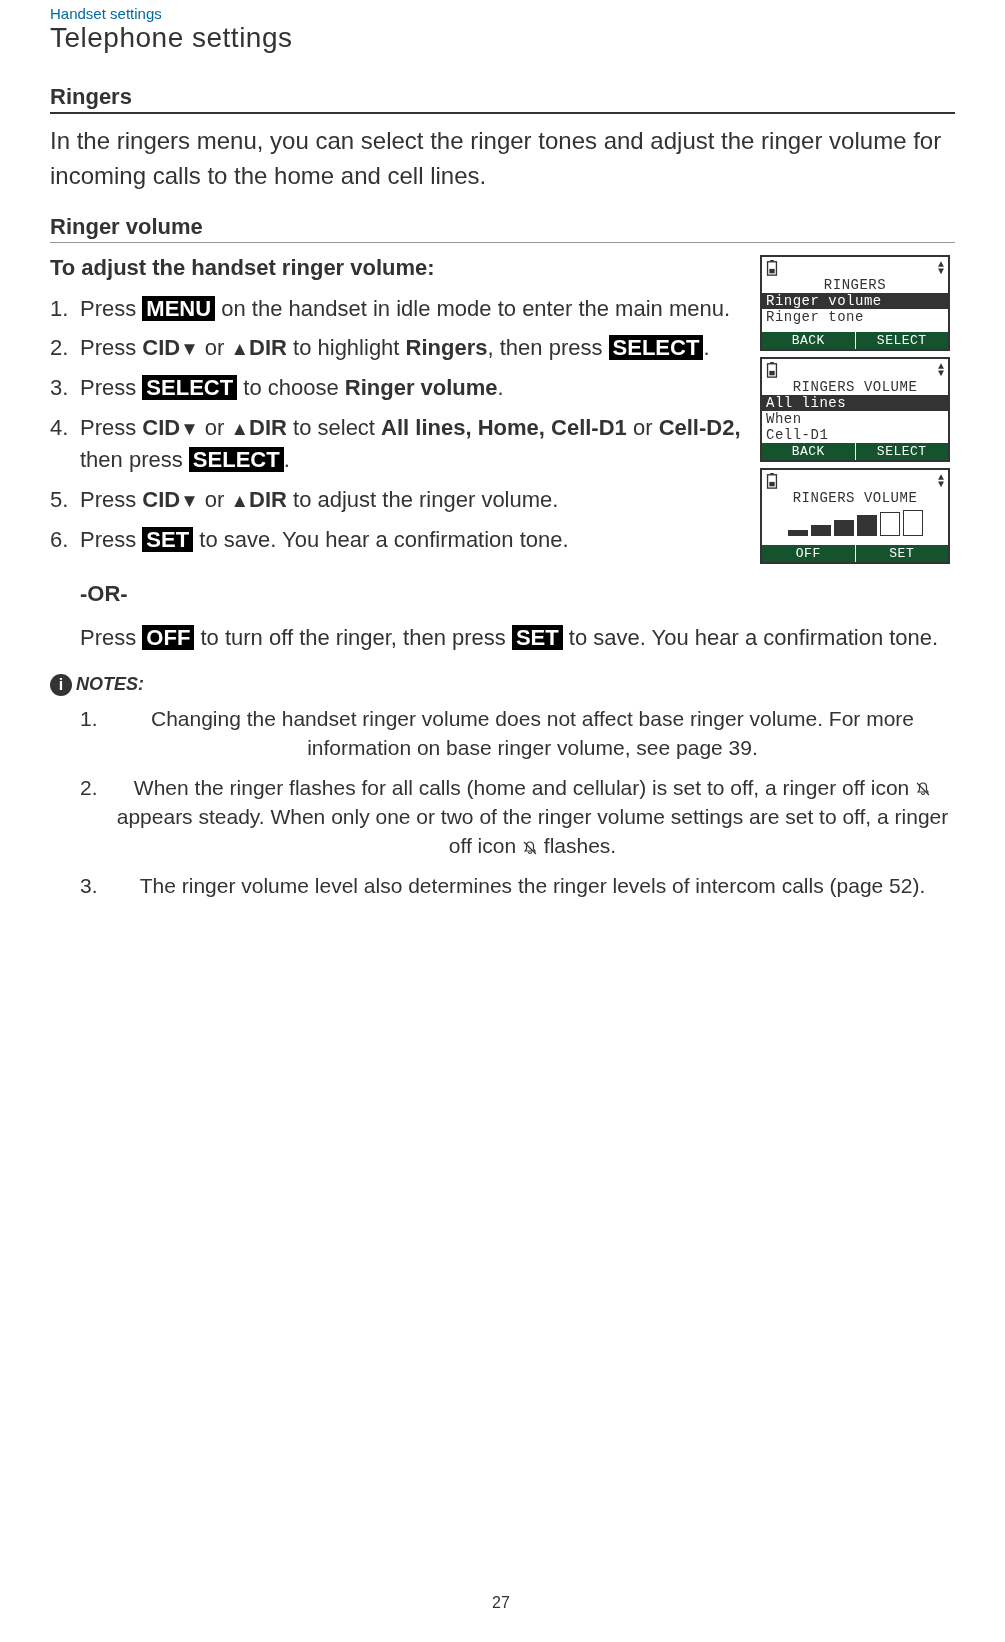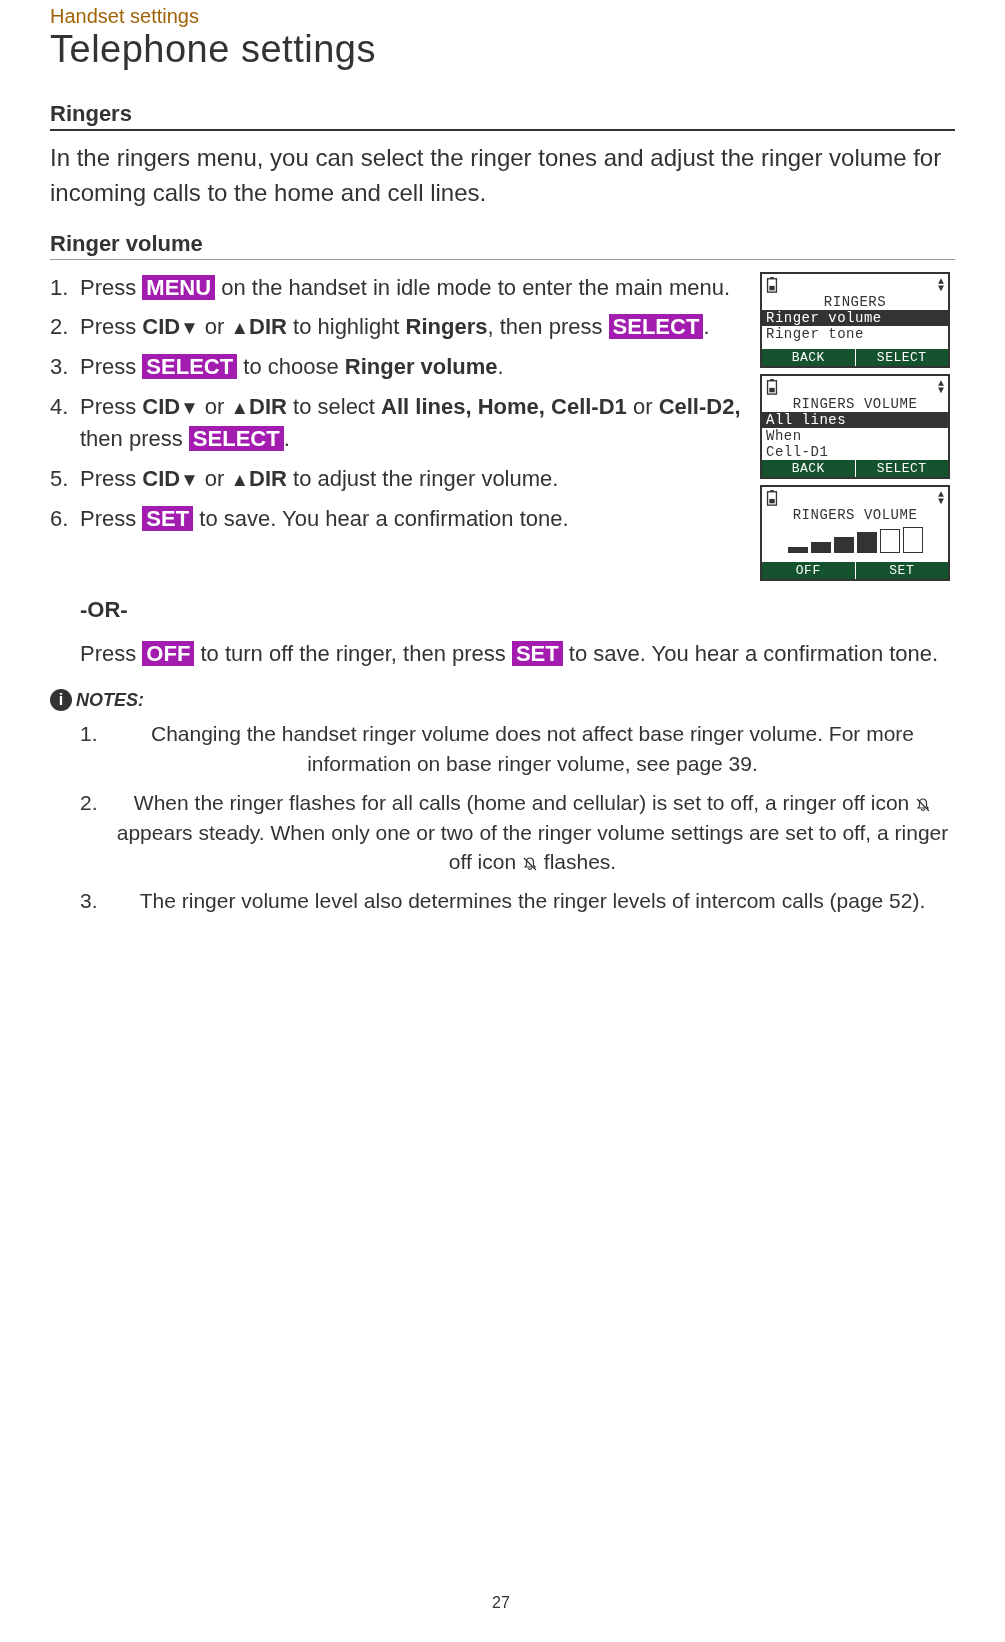--- a/index.html
+++ b/index.html
@@ -8,26 +8,26 @@
       box-sizing: border-box;
     }
     body {
       font-family: Arial, Helvetica, sans-serif;
       width: 1005px;
       padding: 0 50px;
       background: white;
       color: #333;
     }
     .header-small {
-      font-size: 20px;
-      color: #a16207;
+      font-size: 15px;
+      color: #0369a1;
       margin-top: 5px;
     }
     .title-large {
-      font-size: 38px;
+      font-size: 28px;
       font-weight: 300;
       color: #333;
       margin-bottom: 30px;
       letter-spacing: 0.5px;
     }
     .section-head {
       font-size: 22px;
       font-weight: bold;
       color: #333;
       margin-bottom: 2px;
@@ -82,21 +82,21 @@
       font-size: 22px;
       line-height: 1.45;
       margin-bottom: 8px;
     }
     ol.steps > li::before {
       content: counter(step) ".";
       position: absolute;
       left: 0;
     }
     .keycap {
-      background: #a21caf;
+      background: #000000;
       color: #fff;
       padding: 0 4px;
       font-weight: bold;
     }
     .arrow-down::after { content: "▼"; font-size: 0.85em;}
     .arrow-up::before { content: "▲"; font-size: 0.85em;}
     .or-line {
       font-size: 22px;
       font-weight: bold;
       margin: 10px 0 15px 30px;
@@ -240,20 +240,21 @@
 
 <div class="section-head">Ringers</div>
 <hr class="hr-thick">
 <p class="body-text">In the ringers menu, you can select the ringer tones and adjust the ringer volume for incoming calls to the home and cell lines.</p>
 
 <div class="sub-head">Ringer volume</div>
 <hr class="hr-thin">
 
 <div class="content-row">
   <div class="left-col">
+    <p class="bold-line">To adjust the handset ringer volume:</p>
     <ol class="steps">
       <li>
         <span>Press </span><span class="keycap">MENU</span><span> on the handset in idle mode to enter the main menu.</span>
       </li>
       <li>
         <span>Press </span><b><span>CID</span><span class="arrow-down"></span></b><span> or </span><b><span class="arrow-up"></span><span>DIR</span></b><span> to highlight </span><b>Ringers</b><span>, then press </span><span class="keycap">SELECT</span><span>.</span>
       </li>
       <li>
         <span>Press </span><span class="keycap">SELECT</span><span> to choose </span><b>Ringer volume</b><span>.</span>
       </li>

